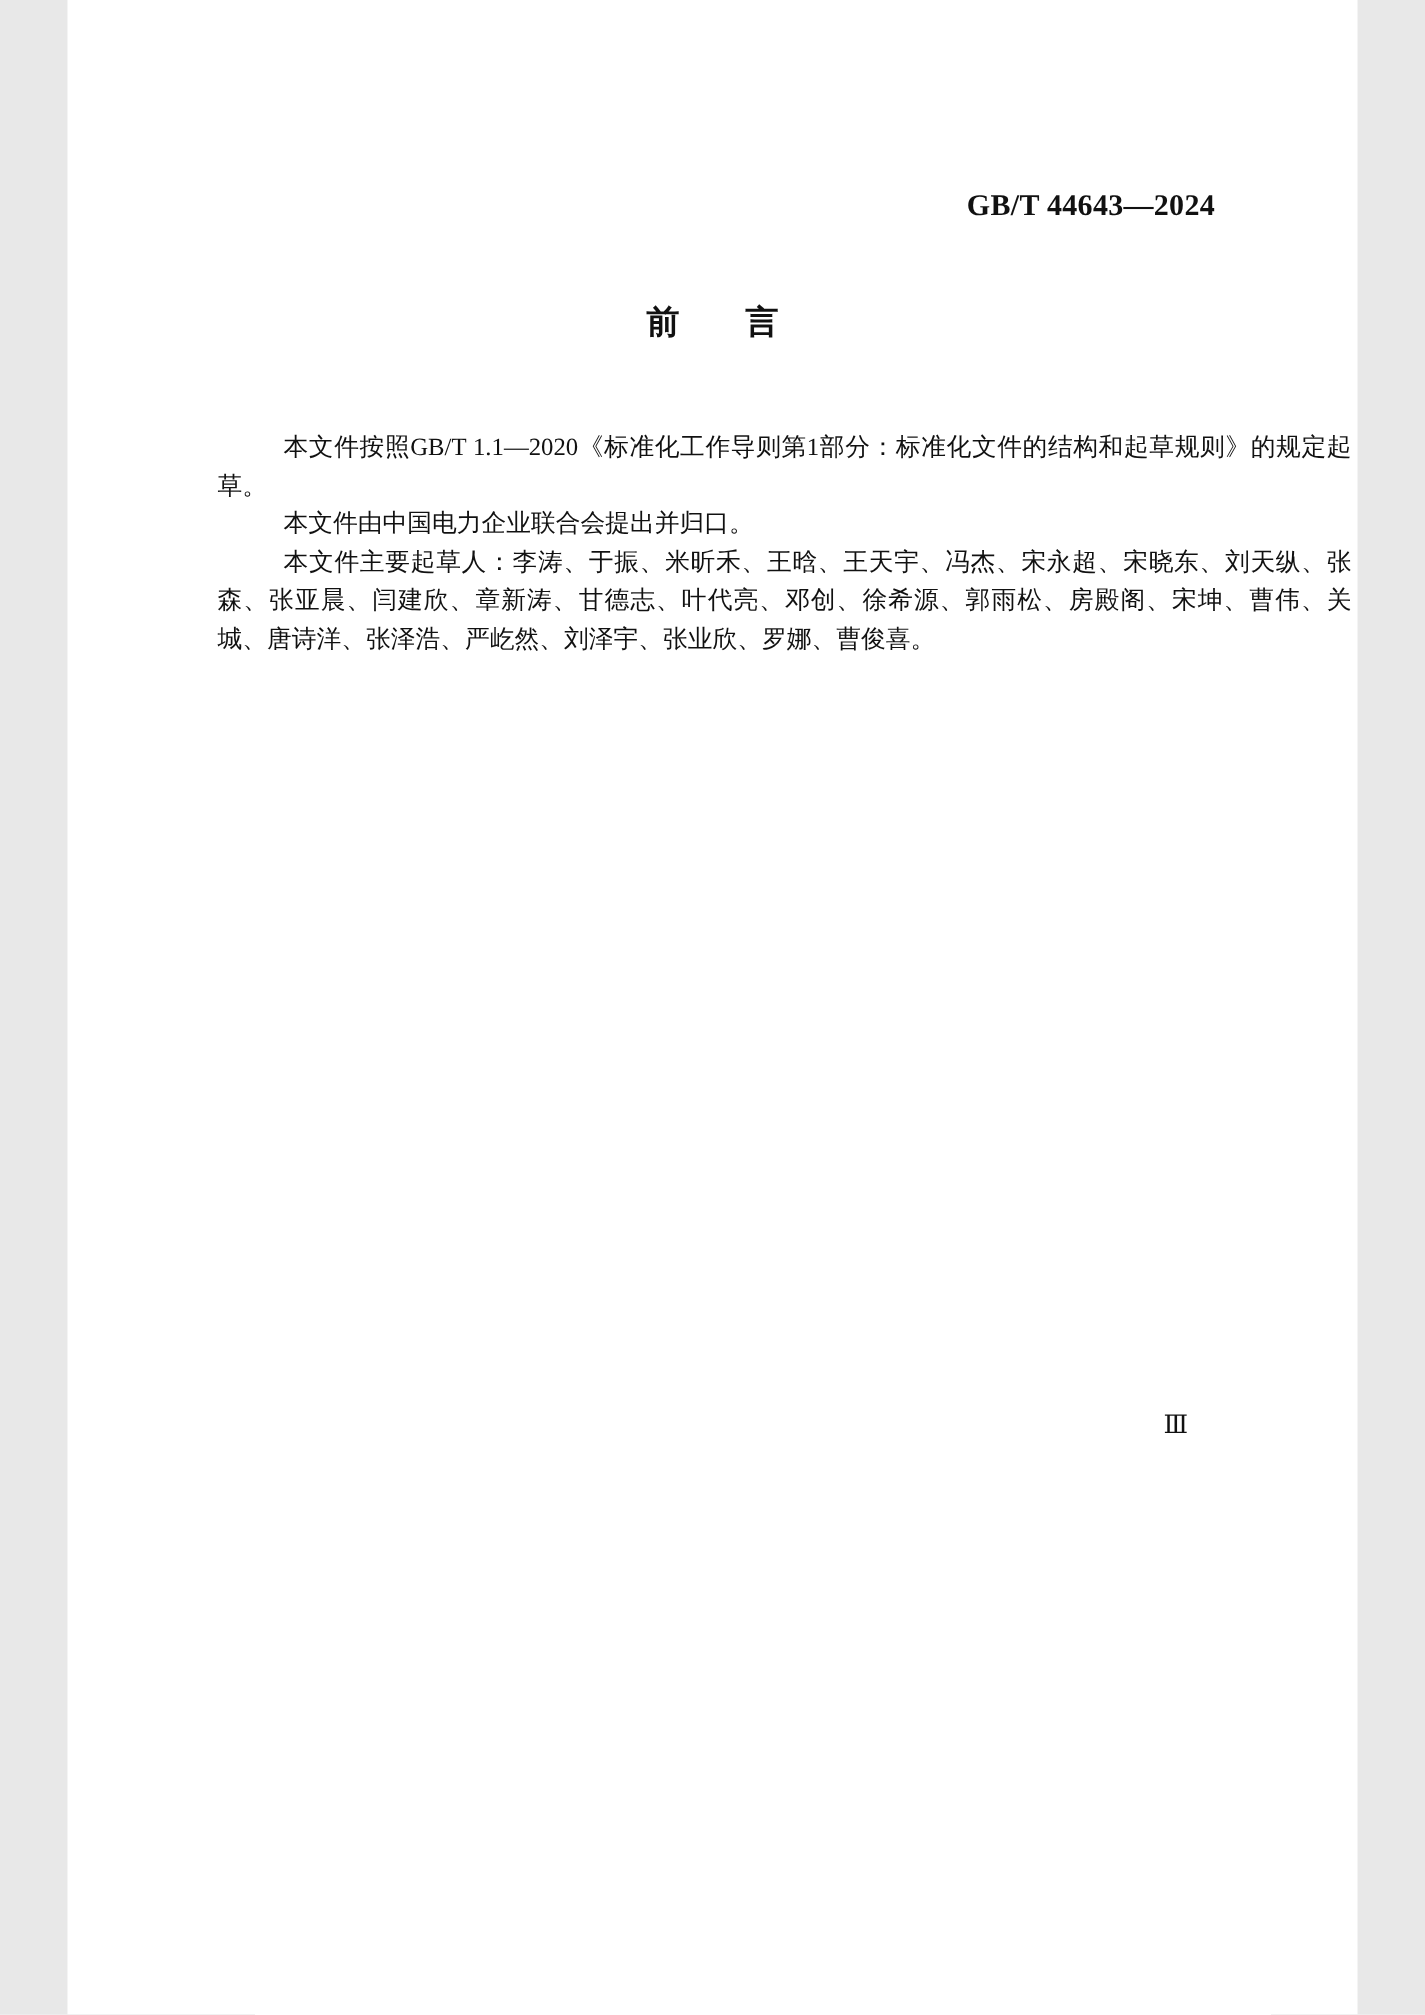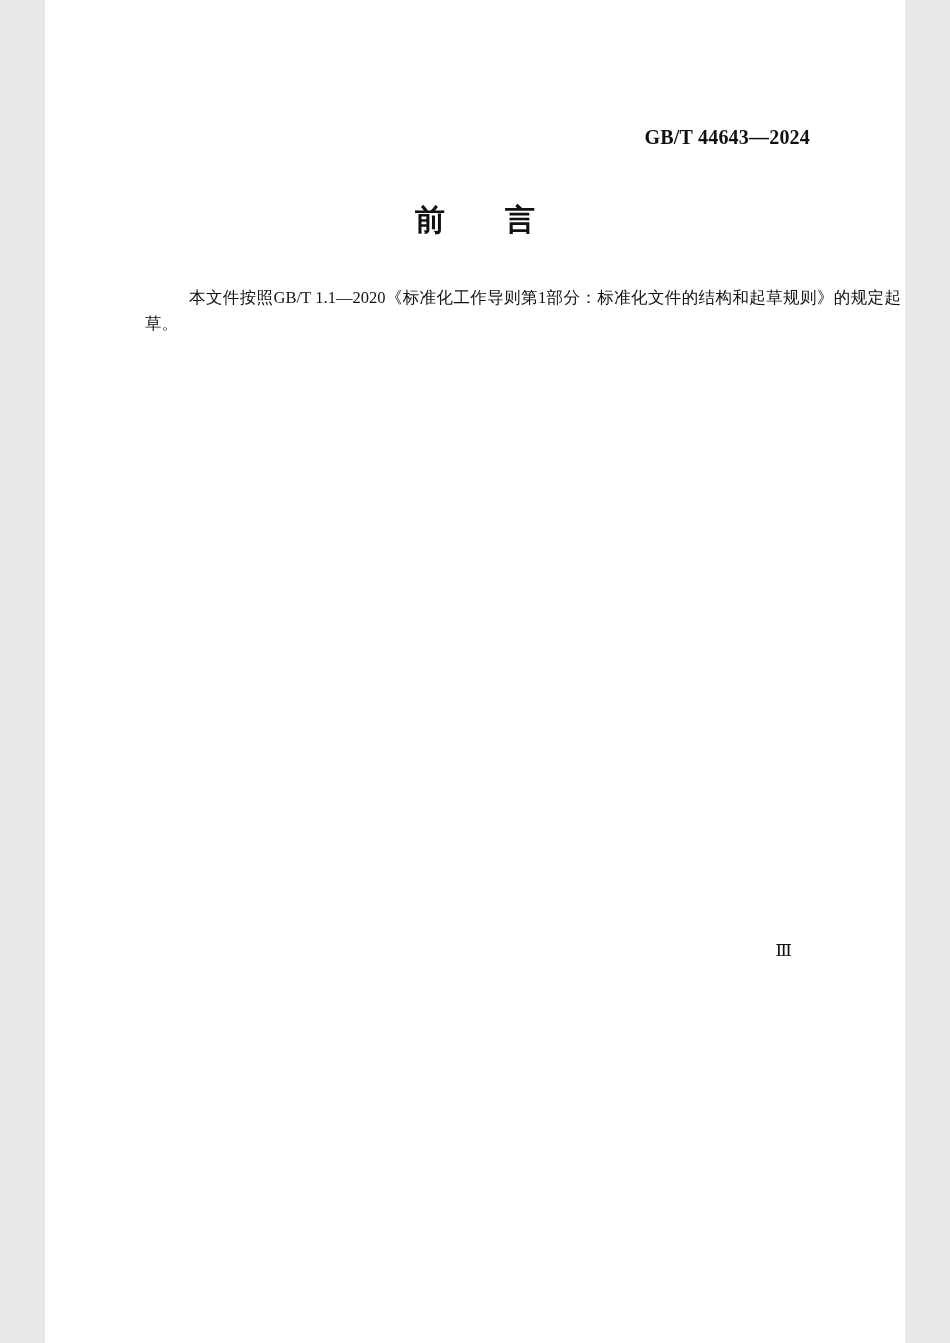--- a/index.html
+++ b/index.html
@@ -30,21 +30,21 @@
     font-family: "Liberation Serif", "DejaVu Serif", serif;
     white-space: nowrap;
   }
   .doc-title {
     position: absolute;
     top: 200px;
     left: 0;
     right: 0;
     margin: 0;
     text-align: center;
-    font-size: 30px;
+    font-size: 22px;
     font-weight: 700;
     font-family: "Liberation Sans", "DejaVu Sans", sans-serif;
     letter-spacing: 2em;
     text-indent: 2em; 
     white-space: nowrap;
   }
   .content {
     position: absolute;
     top: 285px;
     left: 100px;
@@ -73,17 +73,19 @@
 <body>
 
 <div class="page">
 
   <div class="header-code">GB/T 44643—2024</div>
 
   <h1 class="doc-title">前言</h1>
 
   <div class="content">
     <p>本文件按照GB/T 1.1—2020《标准化工作导则第1部分：标准化文件的结构和起草规则》的规定起草。</p>
+    <p>本文件由中国电力企业联合会提出并归口。</p>
+    <p>本文件主要起草人：李涛、于振、米昕禾、王晗、王天宇、冯杰、宋永超、宋晓东、刘天纵、张森、张亚晨、闫建欣、章新涛、甘德志、叶代亮、邓创、徐希源、郭雨松、房殿阁、宋坤、曹伟、关城、唐诗洋、张泽浩、严屹然、刘泽宇、张业欣、罗娜、曹俊喜。</p>
   </div>
 
   <div class="page-number">Ⅲ</div>
 
 </div>
 
 </body></html>

